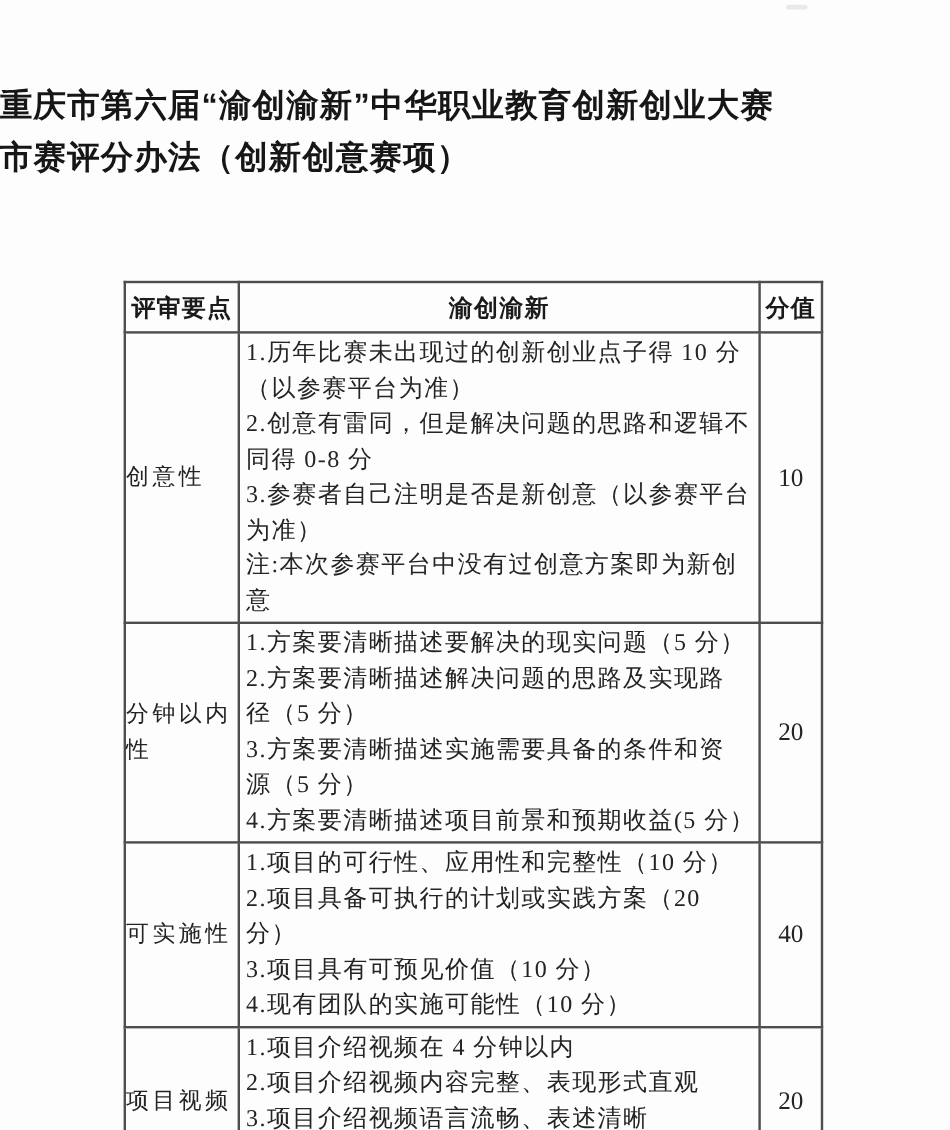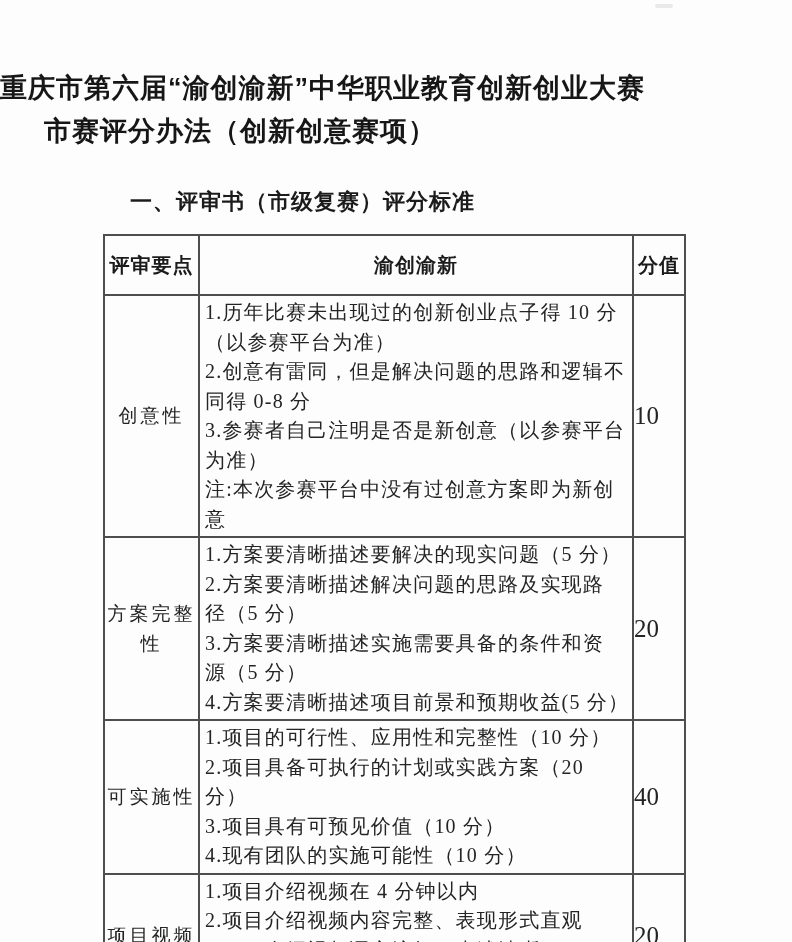--- a/index.html
+++ b/index.html
@@ -21,21 +21,21 @@
     width: 100%;
     text-align: left;
     font-family: "Liberation Sans", "DejaVu Sans", sans-serif;
     font-weight: 700;
     font-size: 27px;
     color: #161616;
     letter-spacing: 1px;
     white-space: nowrap;
   }
   .title-line-1 { top: 70px; }
-  .title-line-2 { top: 113px; padding-left: 44px; }
+  .title-line-2 { top: 113px; }
   .section-heading {
     position: absolute;
     top: 187px;
     left: 130px;
     font-family: "Liberation Sans", "DejaVu Sans", sans-serif;
     font-weight: 700;
     font-size: 22px;
     color: #1b1b1b;
     letter-spacing: 1px;
     white-space: nowrap;
@@ -54,47 +54,47 @@
   }
   .score-table th {
     font-family: "Liberation Sans", "DejaVu Sans", sans-serif;
     font-weight: 700;
     font-size: 20px;
     color: #1b1b1b;
     text-align: center;
     vertical-align: middle;
     letter-spacing: 1px;
   }
-  tr.header-row { height: 60px; }
+  tr.header-row { height: 42px; }
   tr.row-0 { height: 239px; }
   tr.row-1 { height: 183px; }
   tr.row-2 { height: 117px; }
   tr.row-3 { height: 120px; }
   td.criterion-cell {
-    text-align: center;
     vertical-align: middle;
     font-size: 19px;
     letter-spacing: 3px;
     line-height: 30px;
     white-space: pre-line;
     color: #242424;
   }
   td.content-cell {
     vertical-align: middle;
     font-size: 20px;
     line-height: 29.5px;
     letter-spacing: 1.2px;
     padding: 2px 2px 2px 5px;
     white-space: pre-line;
     color: #242424;
     margin-top: 24px;
   }
   td.score-cell {
+    text-align: center;
     vertical-align: middle;
-    font-size: 25px;
+    font-size: 21px;
     color: #242424;
     margin-left: 48px;
   }
   .smudge {
     position: absolute;
     top: 4px;
     left: 655px;
     width: 18px;
     height: 4px;
     background: #e9e9e9;
@@ -103,21 +103,20 @@
 </style>
 </head>
 <body>
 
 <div class="page">
   <div class="smudge"></div>
 
   <div class="title-line title-line-1">重庆市第六届“渝创渝新”中华职业教育创新创业大赛</div>
   <div class="title-line title-line-2">市赛评分办法（创新创意赛项）</div>
 
-  <div class="section-heading">一、评审书（市级复赛）评分标准</div>
 
   <table class="score-table">
     <colgroup>
       <col style="width:95px">
       <col style="width:434px">
       <col style="width:52px">
     </colgroup>
     <tbody>
       <tr class="header-row">
         <th>评审要点</th>
@@ -132,21 +131,21 @@
 2.创意有雷同，但是解决问题的思路和逻辑不
 同得 0-8 分
 3.参赛者自己注明是否是新创意（以参赛平台
 为准）
 注:本次参赛平台中没有过创意方案即为新创
 意</td>
         <td class="score-cell">10</td>
       </tr>
 
       <tr class="row-1">
-        <td class="criterion-cell">方案完整
+        <td class="criterion-cell">分钟以内
 性</td>
         <td class="content-cell">1.方案要清晰描述要解决的现实问题（5 分）
 2.方案要清晰描述解决问题的思路及实现路
 径（5 分）
 3.方案要清晰描述实施需要具备的条件和资
 源（5 分）
 4.方案要清晰描述项目前景和预期收益(5 分）</td>
         <td class="score-cell">20</td>
       </tr>
 

